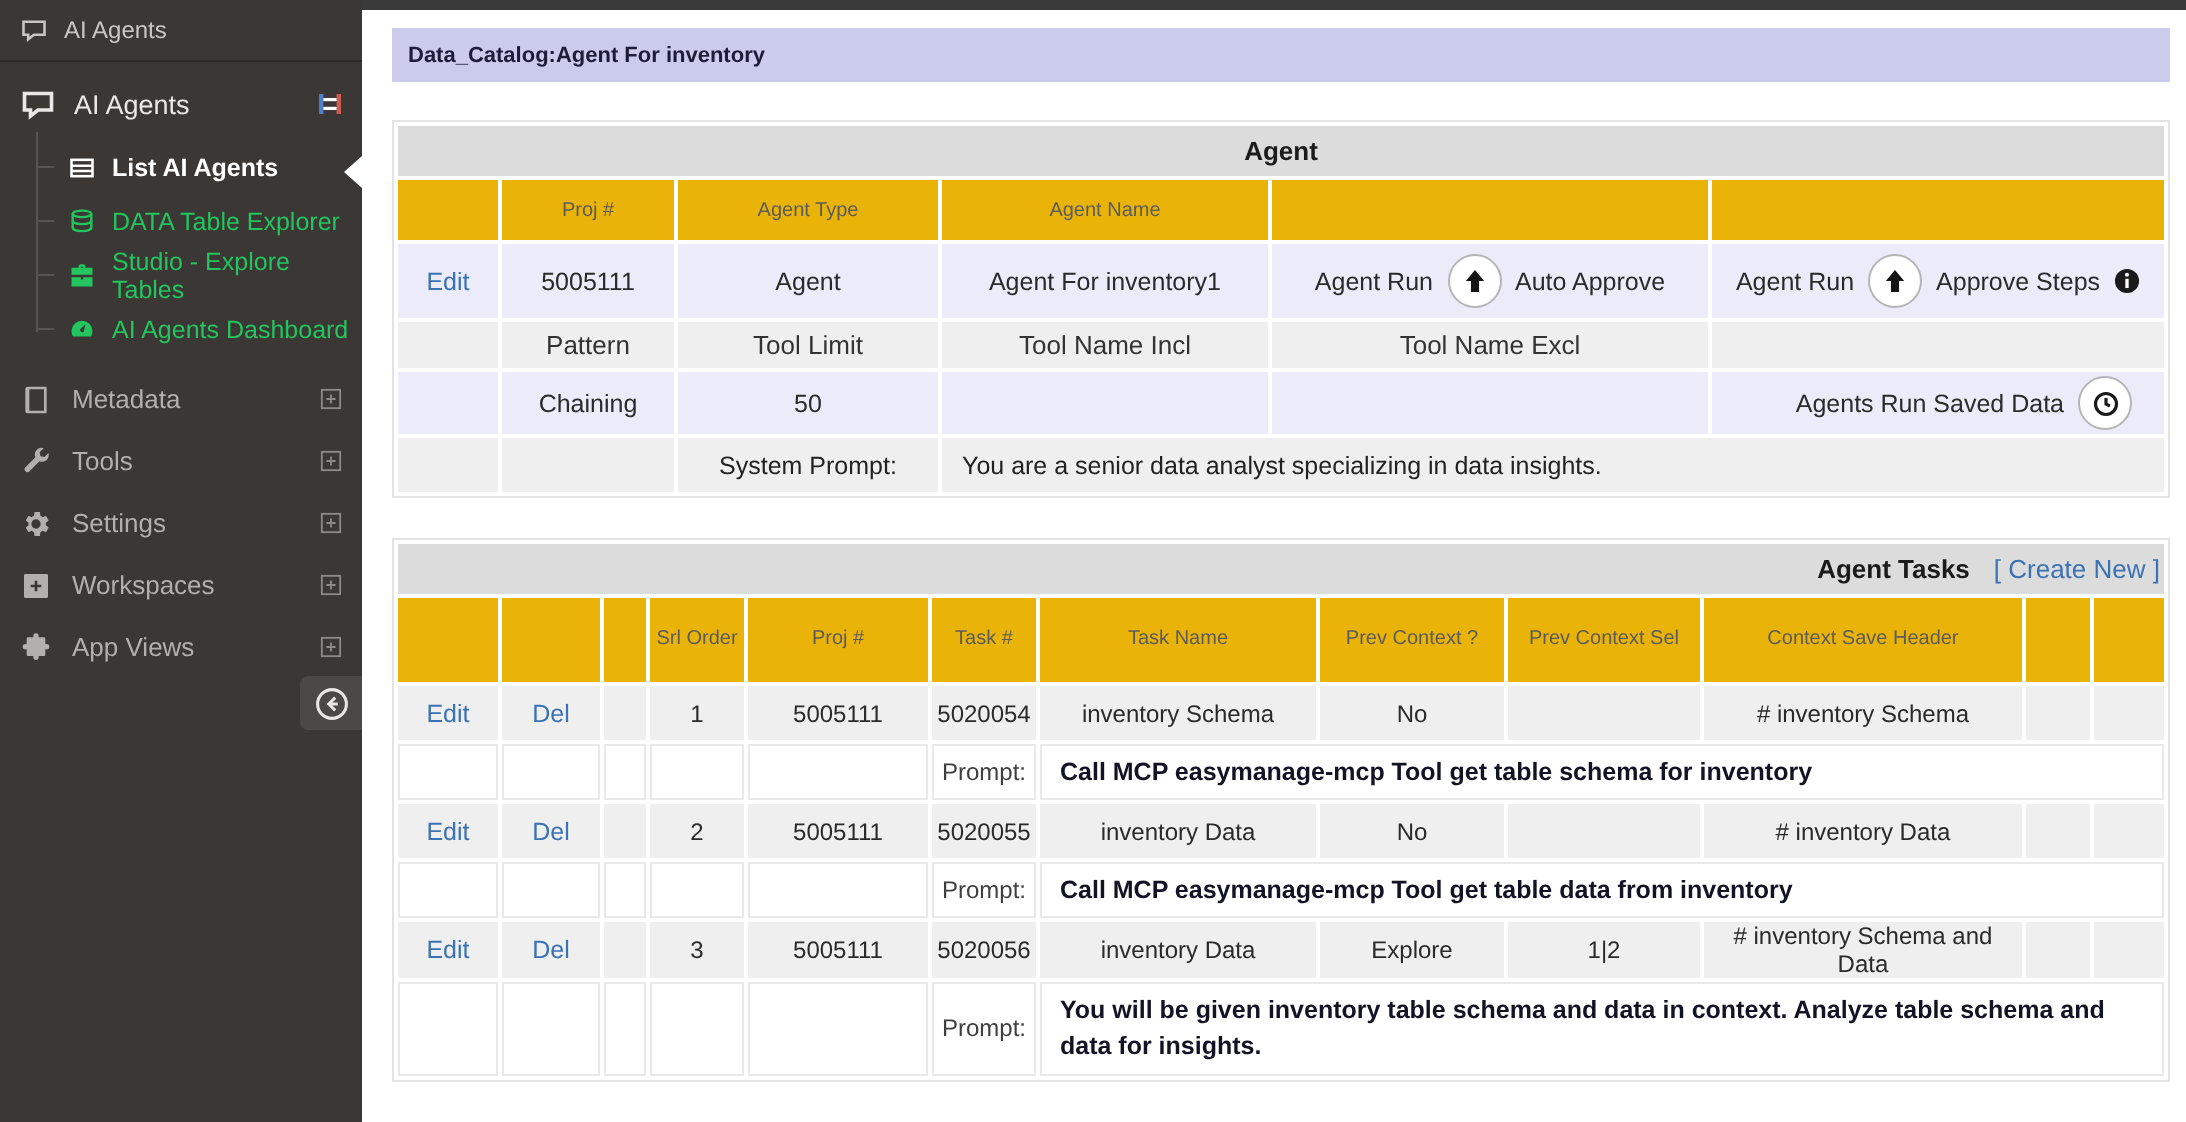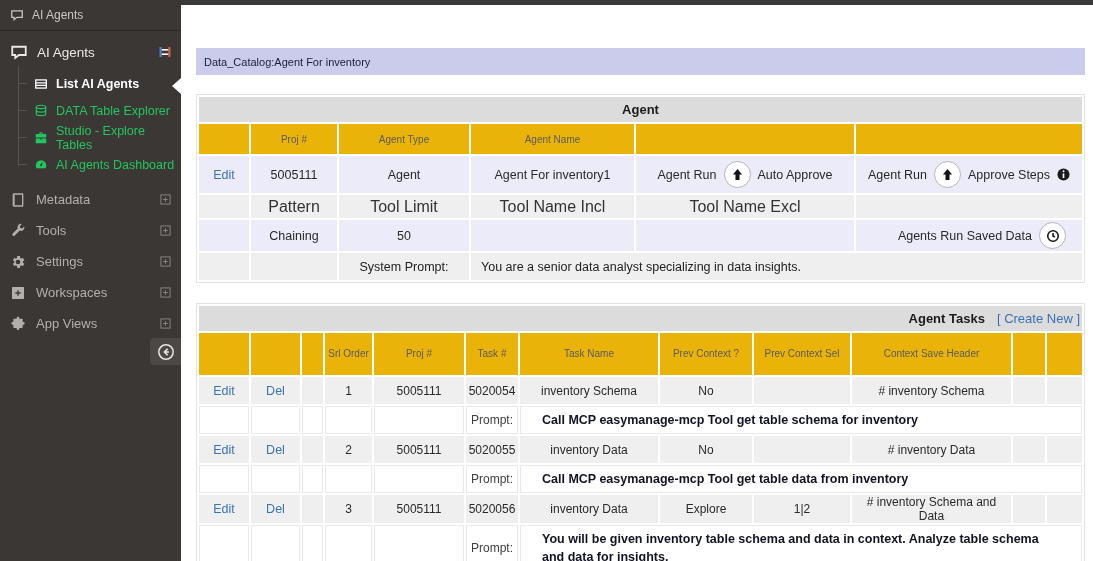--- a/index.html
+++ b/index.html
@@ -27,39 +27,39 @@
     border-radius:4px 0 0 4px;display:flex;align-items:center;justify-content:center;cursor:pointer;}
   .icon{display:inline-flex;flex-shrink:0;}
 
   
   .pointer{position:absolute;left:172px;top:78px;width:0;height:0;z-index:5;
     border-top:8px solid transparent;border-bottom:8px solid transparent;border-right:9px solid #fff;}
 
   
   .main{flex:1;box-sizing:border-box;border-top:5px solid #3a3a3a;padding:9px 8px 0 15px;background:#fff;}
   .title-bar{height:27px;display:flex;align-items:center;padding:0 8px;background:#cbcbec;
-    font-size:11px;font-weight:400;color:#1d1d3a;margin-bottom:19px;box-sizing:border-box;margin-top:34px;}
+    font-size:11px;font-weight:700;color:#1d1d3a;margin-bottom:19px;box-sizing:border-box;}
 
   table{border-collapse:separate;border-spacing:2px;width:100%;table-layout:fixed;background:#fff;
     border:1px solid #e3e3e3;}
   td{text-align:center;vertical-align:middle;overflow:hidden;padding:0 2px;box-sizing:border-box;}
   .t-title td{background:#dcdcdc;height:25px;font-weight:700;font-size:13px;color:#1b1b1b;}
   .ttl-flex{display:flex;align-items:center;justify-content:flex-end;gap:12px;}
   .hdr td{background:#eab308;color:#5c5c5c;font-size:10px;}
   .agent-table .hdr td{height:30px;}
   .tasks-table .hdr td{height:42px;line-height:1.6;}
   .data td{background:#ebebfa;font-size:12.5px;color:#2a2a2a;height:37px;}
-  .row2h td{background:#efefef;color:#333;font-size:16px;height:23px;}
+  .row2h td{background:#efefef;color:#333;font-size:13px;height:23px;}
   .row2 td{background:#ebebfa;font-size:12.5px;color:#2a2a2a;height:31px;}
   .sys td{background:#efefef;font-size:12.5px;color:#222;height:27px;}
   .sys .left{text-align:left;padding-left:10px;}
   .trow td{background:#efefef;font-size:12px;color:#2a2a2a;height:27px;}
   .prow td{background:#fff;border:1px solid #e9e9e9;height:25px;}
   .prow .plabel{font-size:12px;color:#3f3f3f;}
-  .prow .ptext{text-align:left;padding:4px 21px;font-weight:700;font-size:12.5px;color:#131326;line-height:1.45;}
+  .prow .ptext{text-align:left;padding:4px 9px;font-weight:700;font-size:12.5px;color:#131326;line-height:1.45;}
   .lnk{color:#3a72b4;font-size:12.5px;cursor:pointer;text-decoration:none;}
   .lnk.small{font-size:13px;font-weight:400;}
   .runcell{display:flex;align-items:center;justify-content:center;gap:7px;font-size:12.5px;color:#2a2a2a;white-space:nowrap;}
   .runcell.endcell{justify-content:flex-end;padding-right:14px;}
   .circle-btn{width:25px;height:25px;border-radius:50%;background:#fff;border:1px solid #b5b5b5;
     display:inline-flex;align-items:center;justify-content:center;cursor:pointer;flex-shrink:0;}
   .agent-table{margin-bottom:20px;}
 </style>
 </head>
 <body>

